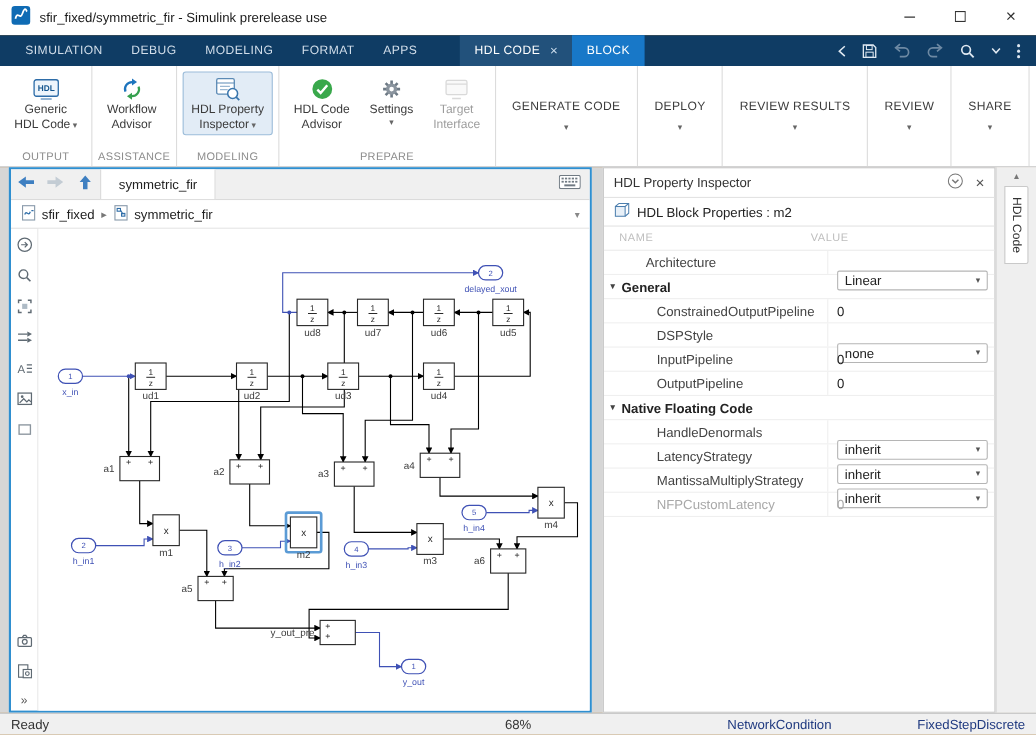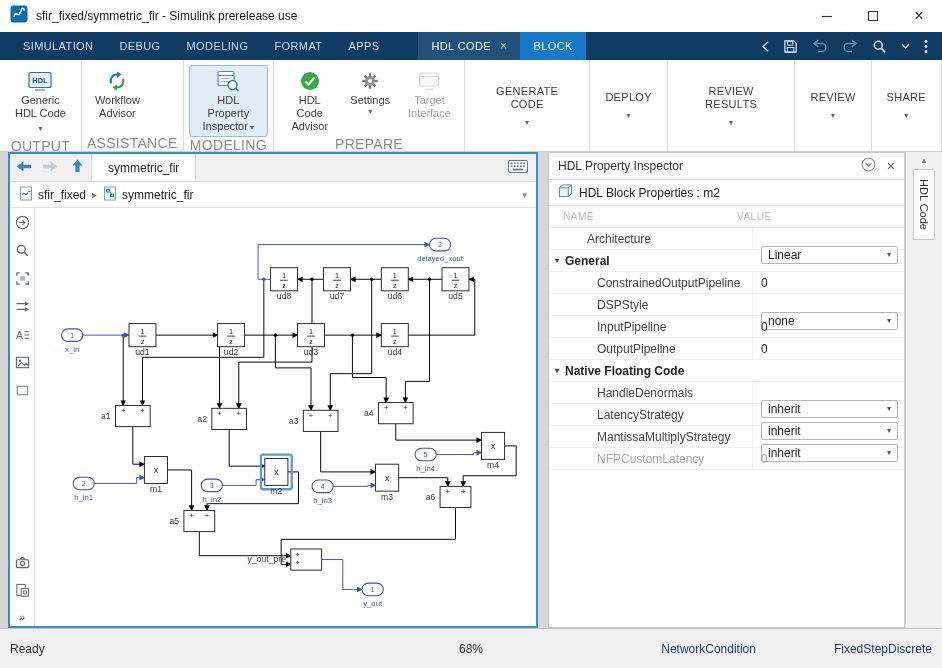--- a/index.html
+++ b/index.html
@@ -28,21 +28,21 @@
   
   .toolstrip { height:92px; background:#fff; border-bottom:1px solid #cfcfcf; display:flex; flex:none; }
   .ts-group { display:flex; flex-direction:column; border-right:1px solid #dcdcdc; padding:5px 5px 0; }
   .ts-buttons { display:flex; align-items:flex-start; gap:2px; flex:1; }
   .ts-btn { display:flex; flex-direction:column; align-items:center; padding:2px 7px; border:1px solid transparent; border-radius:3px; }
   .ts-btn.sel { background:#e2ecf6; border-color:#9bbcd9; }
   .ts-btn.dis { opacity:.5; }
   .ico { height:26px; display:flex; align-items:center; justify-content:center; }
   .ts-label { font-size:11px; line-height:13px; color:#3b3b3b; text-align:center; }
   .caret { font-size:8px; color:#666; }
-  .ts-section { height:17px; display:flex; align-items:center; justify-content:center; font-size:14px; color:#8c8c8c; letter-spacing:.3px; }
+  .ts-section { height:17px; display:flex; align-items:center; justify-content:center; font-size:10px; color:#8c8c8c; letter-spacing:.3px; }
   .ts-group.tall { justify-content:center; padding:0 2px; }
   .tall-btn { display:flex; flex-direction:column; align-items:center; justify-content:center; gap:7px; padding:0 13px; height:100%; }
   .tall-btn .ts-label { letter-spacing:.3px; color:#3d3d3d; }
   .ts-fill { flex:1; border:none; }
 
   
   .main { flex:1; display:flex; background:#d6d6d6; padding-left:8px; min-height:0; }
 
   .editor-panel { width:530px; flex:none; border:2px solid #2f8fd0; background:#fff; display:flex; flex-direction:column; min-height:0; }
   .doc-bar { height:28px; background:#f0f0f0; border-bottom:1px solid #d9d9d9; display:flex; align-items:stretch; flex:none; }
@@ -80,21 +80,21 @@
   .ddc { font-size:8px; color:#555; }
   .srow { display:flex; height:22px; align-items:center; gap:6px; padding-left:6px; border-bottom:1px solid #efefef; font-size:12px; font-weight:bold; color:#222; }
   .chev { font-size:8px; color:#444; }
   .prow.disabled .pname, .prow.disabled .pval { color:#a8a8a8; }
 
   .right-strip { width:37px; flex:none; background:#efefef; border-left:1px solid #d2d2d2; display:flex; flex-direction:column; align-items:center; padding-top:3px; }
   .collapse-ico { color:#777; font-size:9px; margin-bottom:4px; }
   .vtab { writing-mode:vertical-rl; background:#fff; border:1px solid #c9c9c9; font-size:11px; color:#333; padding:9px 4px; border-radius:0 2px 2px 0; }
 
   
-  .statusbar { height:40px; flex:none; background:#f0f0f0; border-top:1px solid #c6c6c6; display:flex; align-items:center; padding:0 10px; font-size:12px; color:#333; position:relative; }
+  .statusbar { height:20px; flex:none; background:#f0f0f0; border-top:1px solid #c6c6c6; display:flex; align-items:center; padding:0 10px; font-size:12px; color:#333; position:relative; }
   .sb-center { position:absolute; left:50%; transform:translateX(-50%); }
   .sb-right { margin-left:auto; display:flex; gap:78px; }
   .sb-link { color:#203a80; }
 </style>
 </head>
 <body>
 
 <div class="window">
 
   <div class="titlebar">

